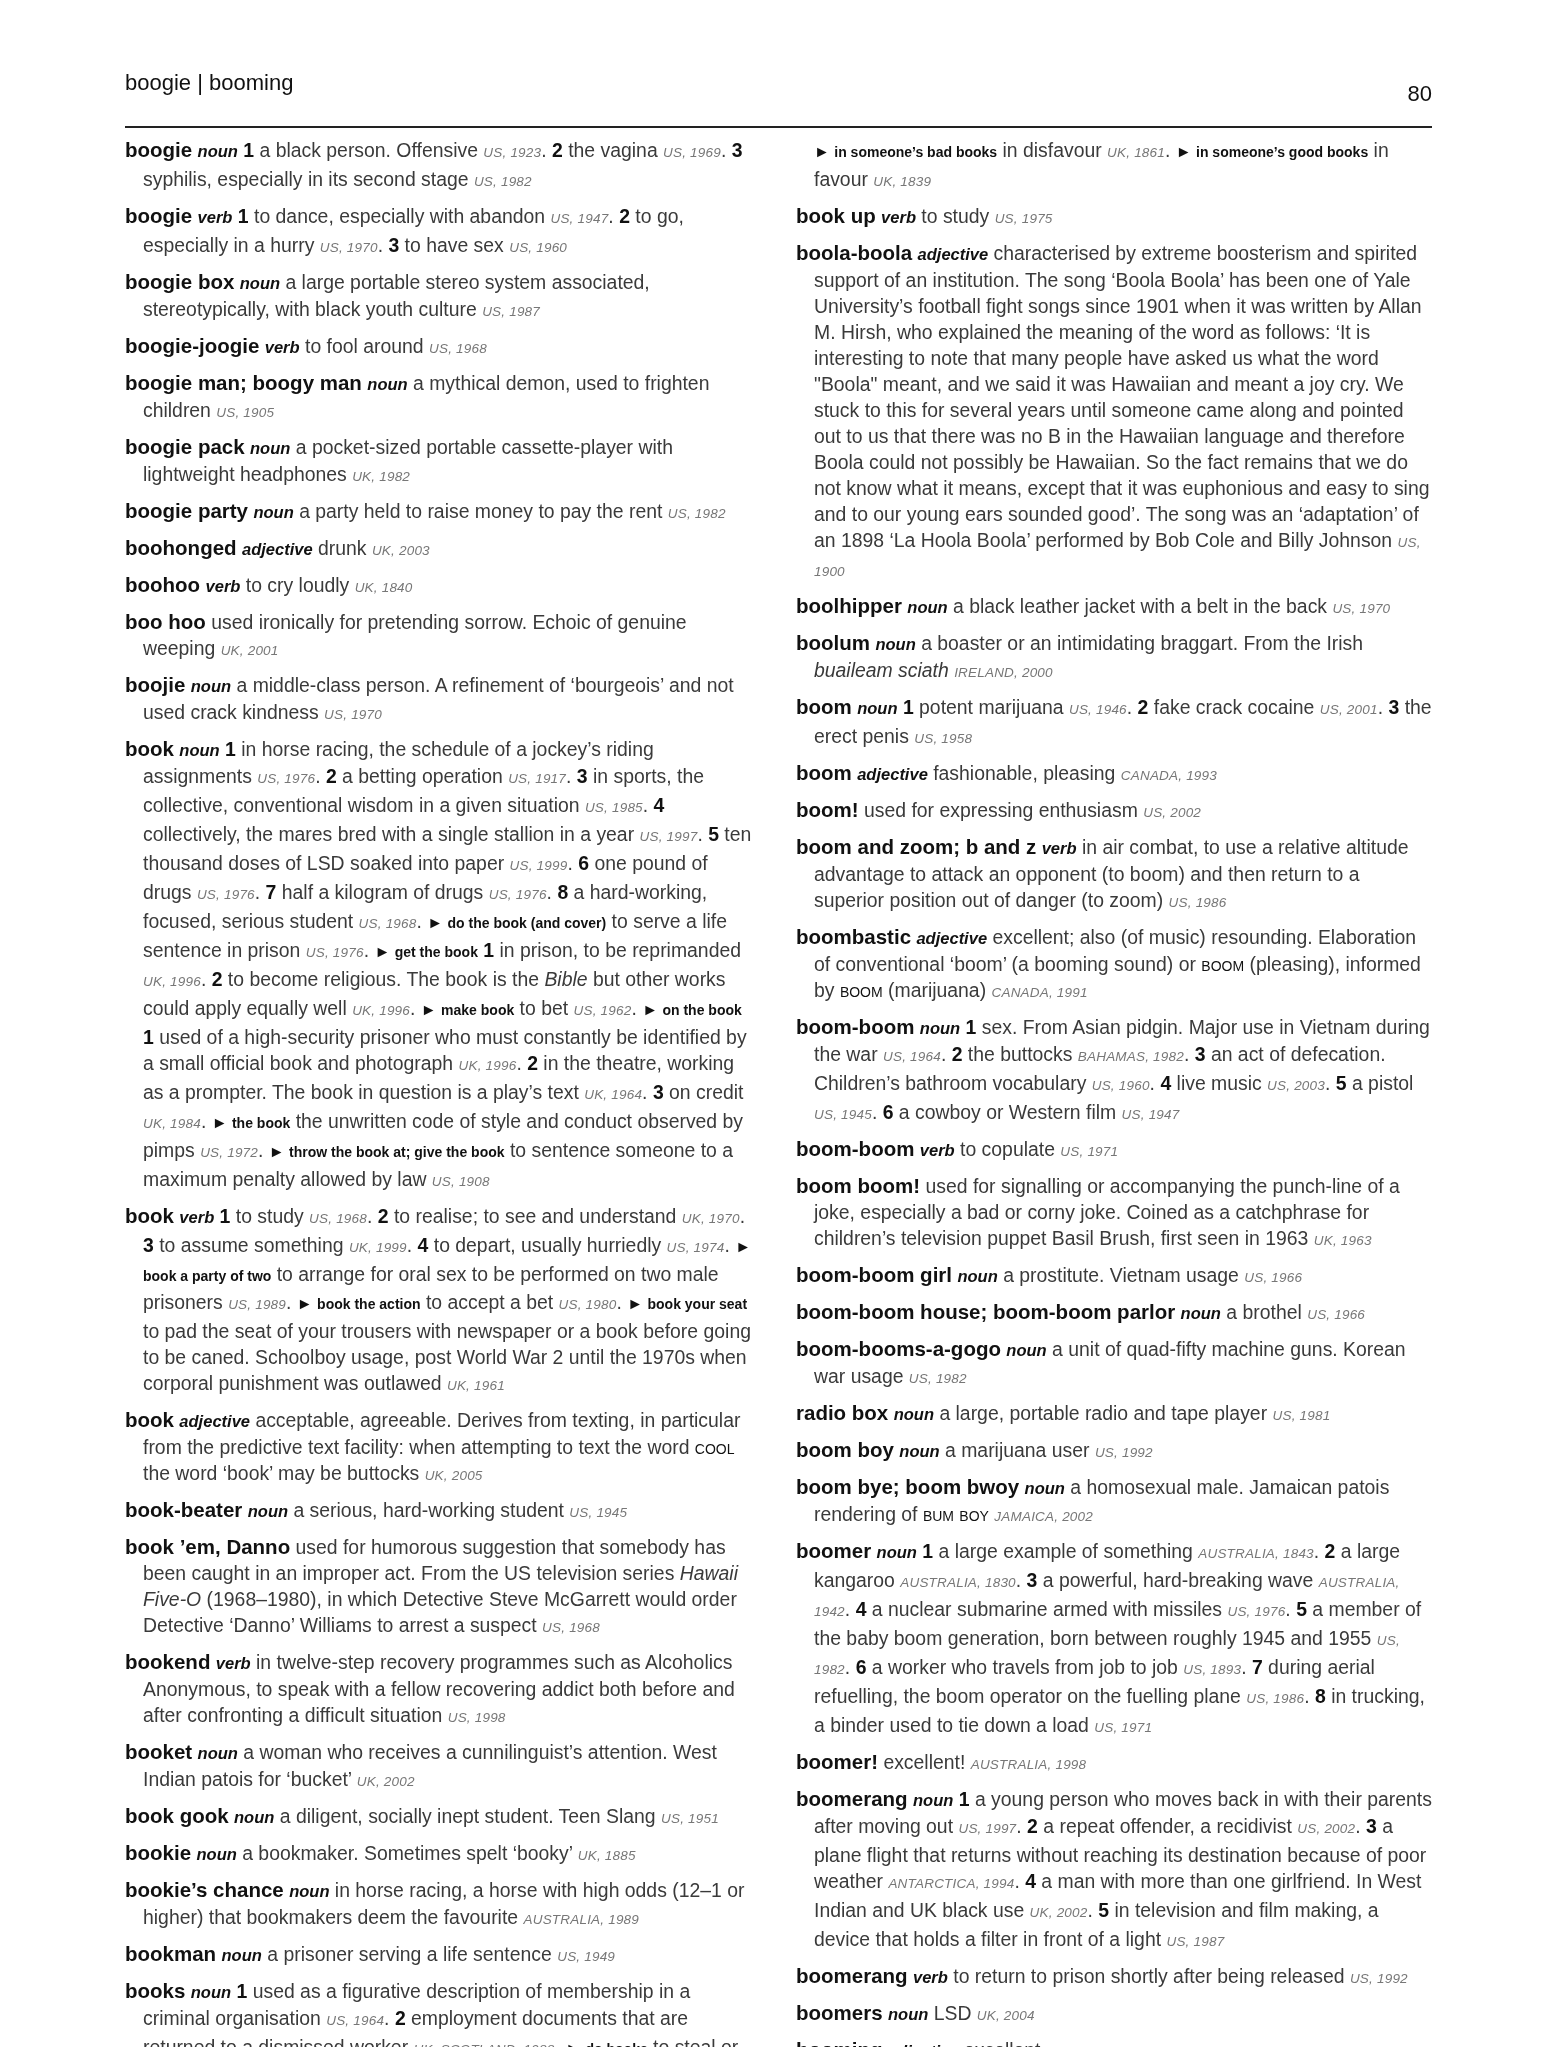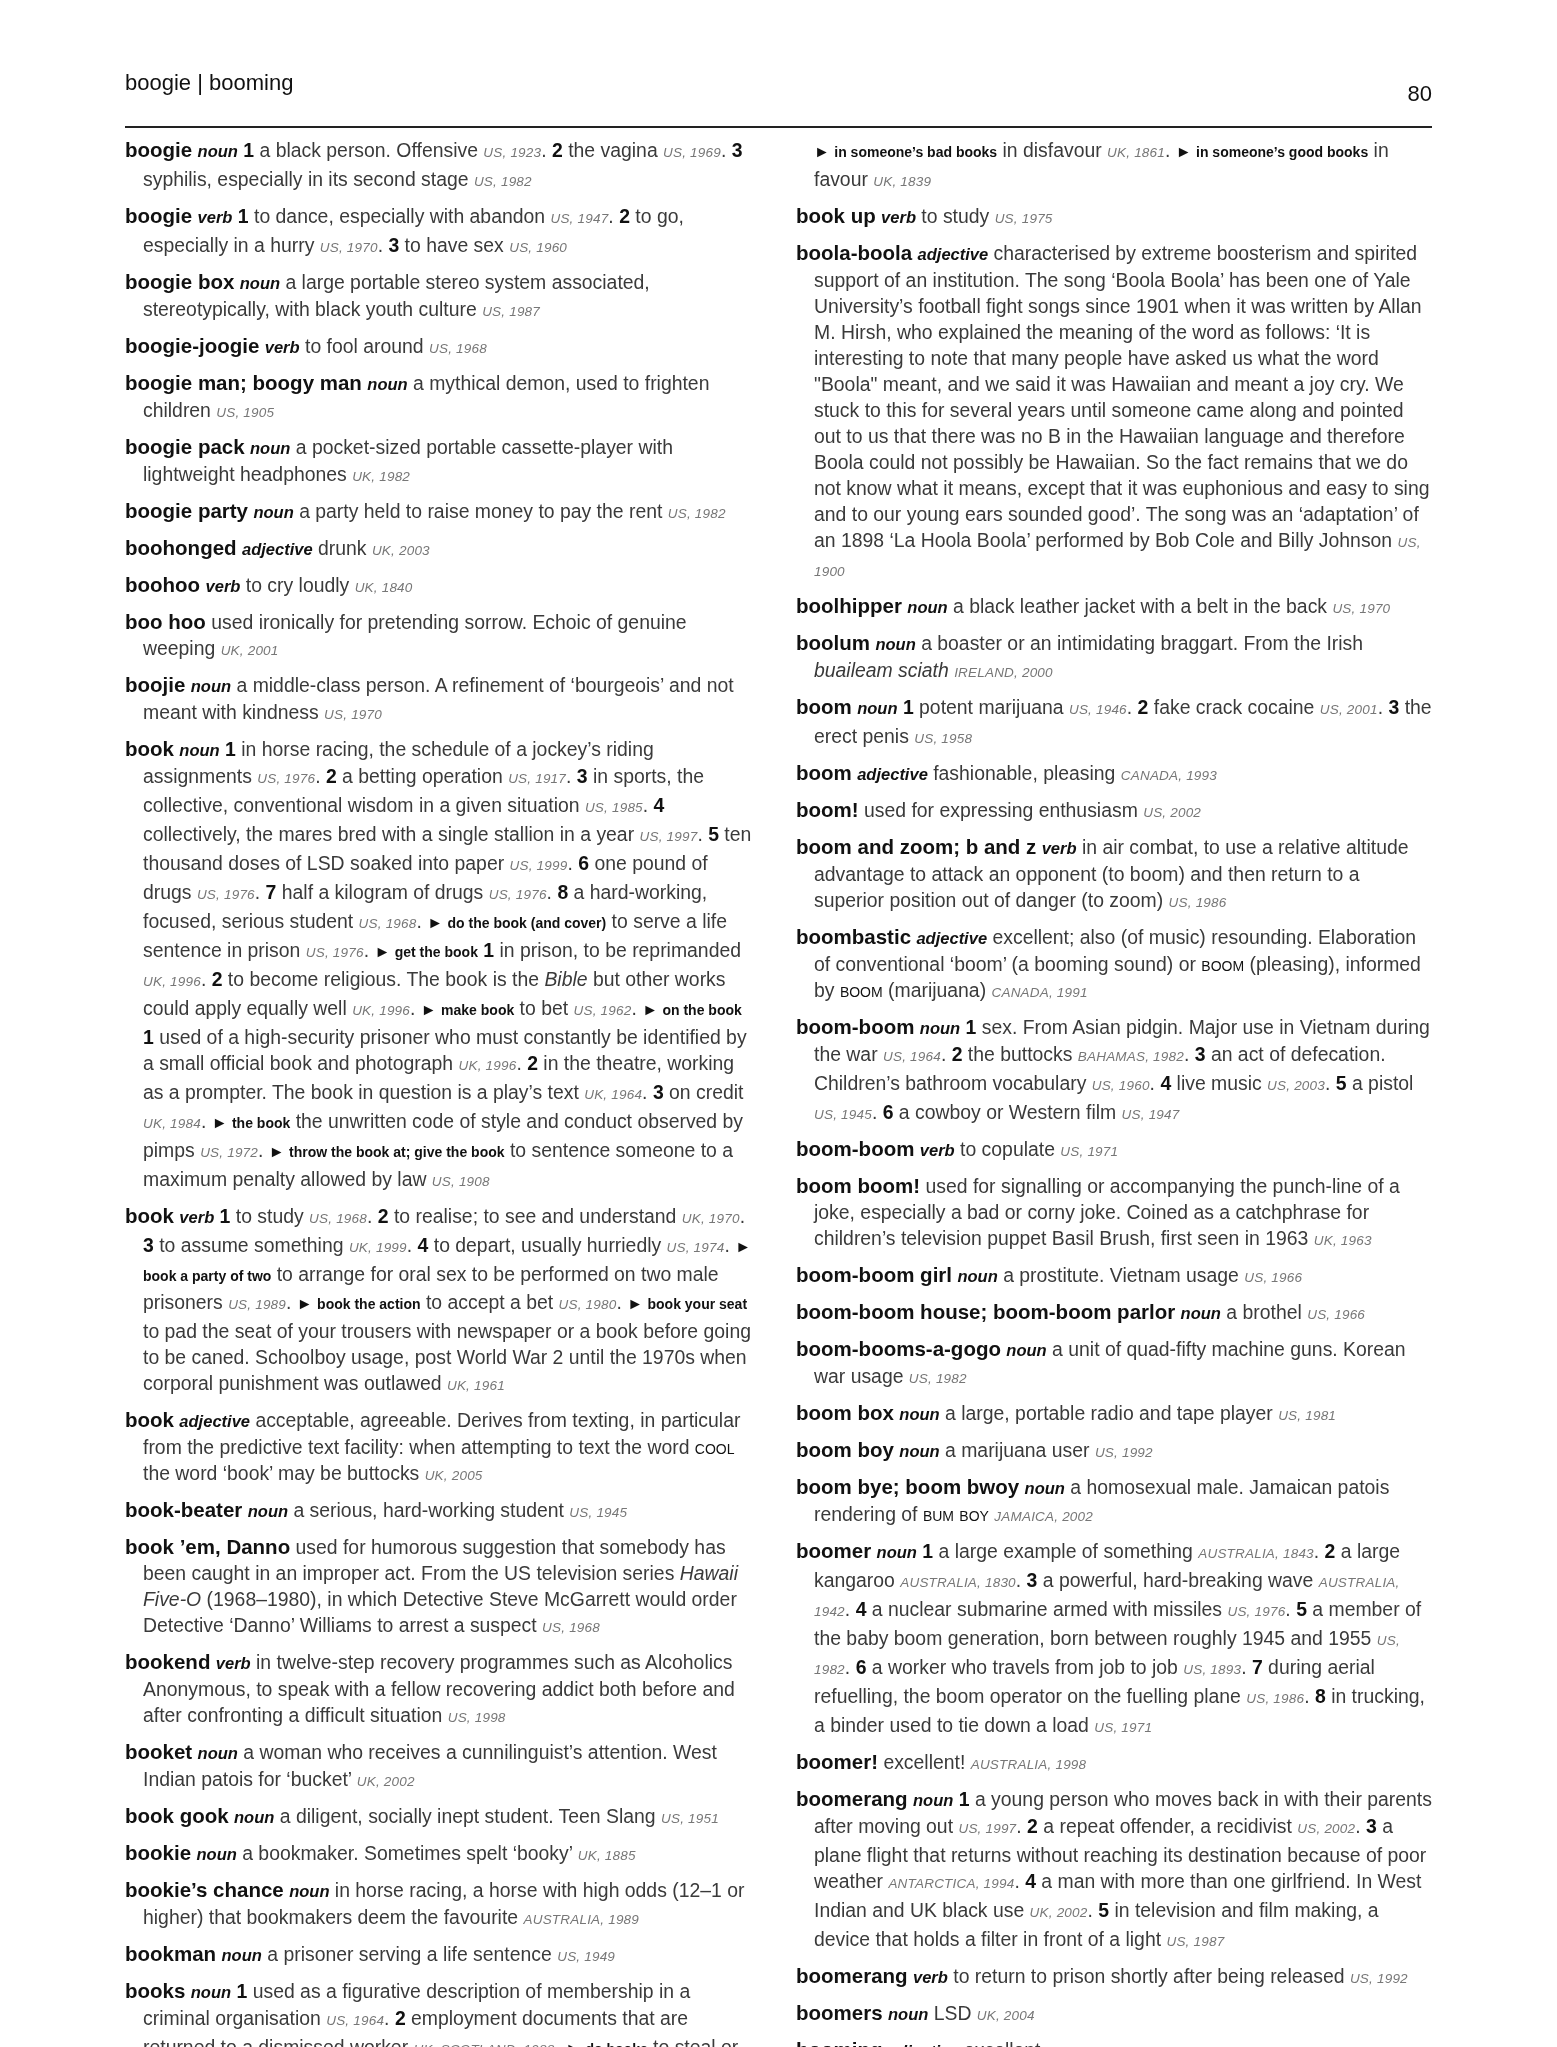--- a/index.html
+++ b/index.html
@@ -52,21 +52,21 @@
     <p class="entry"><span class="hw">boogie</span> <span class="pos">noun</span> <span class="num">1</span><span class="seg"> a black person. Offensive </span><span class="src">US, 1923</span><span class="seg">. </span><span class="num">2</span><span class="seg"> the vagina </span><span class="src">US, 1969</span><span class="seg">. </span><span class="num">3</span><span class="seg"> syphilis, especially in its second stage </span><span class="src">US, 1982</span></p>
     <p class="entry"><span class="hw">boogie</span> <span class="pos">verb</span> <span class="num">1</span><span class="seg"> to dance, especially with abandon </span><span class="src">US, 1947</span><span class="seg">. </span><span class="num">2</span><span class="seg"> to go, especially in a hurry </span><span class="src">US, 1970</span><span class="seg">. </span><span class="num">3</span><span class="seg"> to have sex </span><span class="src">US, 1960</span></p>
     <p class="entry"><span class="hw">boogie box</span> <span class="pos">noun</span> <span class="seg">a large portable stereo system associated, stereotypically, with black youth culture </span><span class="src">US, 1987</span></p>
     <p class="entry"><span class="hw">boogie-joogie</span> <span class="pos">verb</span> <span class="seg">to fool around </span><span class="src">US, 1968</span></p>
     <p class="entry"><span class="hw">boogie man; boogy man</span> <span class="pos">noun</span> <span class="seg">a mythical demon, used to frighten children </span><span class="src">US, 1905</span></p>
     <p class="entry"><span class="hw">boogie pack</span> <span class="pos">noun</span> <span class="seg">a pocket-sized portable cassette-player with lightweight headphones </span><span class="src">UK, 1982</span></p>
     <p class="entry"><span class="hw">boogie party</span> <span class="pos">noun</span> <span class="seg">a party held to raise money to pay the rent </span><span class="src">US, 1982</span></p>
     <p class="entry"><span class="hw">boohonged</span> <span class="pos">adjective</span> <span class="seg">drunk </span><span class="src">UK, 2003</span></p>
     <p class="entry"><span class="hw">boohoo</span> <span class="pos">verb</span> <span class="seg">to cry loudly </span><span class="src">UK, 1840</span></p>
     <p class="entry"><span class="hw">boo hoo</span> <span class="seg">used ironically for pretending sorrow. Echoic of genuine weeping </span><span class="src">UK, 2001</span></p>
-    <p class="entry"><span class="hw">boojie</span> <span class="pos">noun</span> <span class="seg">a middle-class person. A refinement of ‘bourgeois’ and not meant with kindness </span><span class="src">US, 1970</span></p>
+    <p class="entry"><span class="hw">boojie</span> <span class="pos">noun</span> <span class="seg">a middle-class person. A refinement of ‘bourgeois’ and not used crack kindness </span><span class="src">US, 1970</span></p>
     <p class="entry"><span class="hw">book</span> <span class="pos">noun</span> <span class="num">1</span><span class="seg"> in horse racing, the schedule of a jockey’s riding assignments </span><span class="src">US, 1976</span><span class="seg">. </span><span class="num">2</span><span class="seg"> a betting operation </span><span class="src">US, 1917</span><span class="seg">. </span><span class="num">3</span><span class="seg"> in sports, the collective, conventional wisdom in a given situation </span><span class="src">US, 1985</span><span class="seg">. </span><span class="num">4</span><span class="seg"> collectively, the mares bred with a single stallion in a year </span><span class="src">US, 1997</span><span class="seg">. </span><span class="num">5</span><span class="seg"> ten thousand doses of LSD soaked into paper </span><span class="src">US, 1999</span><span class="seg">. </span><span class="num">6</span><span class="seg"> one pound of drugs </span><span class="src">US, 1976</span><span class="seg">. </span><span class="num">7</span><span class="seg"> half a kilogram of drugs </span><span class="src">US, 1976</span><span class="seg">. </span><span class="num">8</span><span class="seg"> a hard-working, focused, serious student </span><span class="src">US, 1968</span><span class="seg">. </span><span class="tri">► </span><span class="phrase">do the book (and cover)</span><span class="seg"> to serve a life sentence in prison </span><span class="src">US, 1976</span><span class="seg">. </span><span class="tri">► </span><span class="phrase">get the book</span><span class="seg"> </span><span class="num">1</span><span class="seg"> in prison, to be reprimanded </span><span class="src">UK, 1996</span><span class="seg">. </span><span class="num">2</span><span class="seg"> to become religious. The book is the </span><span class="it">Bible</span><span class="seg"> but other works could apply equally well </span><span class="src">UK, 1996</span><span class="seg">. </span><span class="tri">► </span><span class="phrase">make book</span><span class="seg"> to bet </span><span class="src">US, 1962</span><span class="seg">. </span><span class="tri">► </span><span class="phrase">on the book</span><span class="seg"> </span><span class="num">1</span><span class="seg"> used of a high-security prisoner who must constantly be identified by a small official book and photograph </span><span class="src">UK, 1996</span><span class="seg">. </span><span class="num">2</span><span class="seg"> in the theatre, working as a prompter. The book in question is a play’s text </span><span class="src">UK, 1964</span><span class="seg">. </span><span class="num">3</span><span class="seg"> on credit </span><span class="src">UK, 1984</span><span class="seg">. </span><span class="tri">► </span><span class="phrase">the book</span><span class="seg"> the unwritten code of style and conduct observed by pimps </span><span class="src">US, 1972</span><span class="seg">. </span><span class="tri">► </span><span class="phrase">throw the book at; give the book</span><span class="seg"> to sentence someone to a maximum penalty allowed by law </span><span class="src">US, 1908</span></p>
     <p class="entry"><span class="hw">book</span> <span class="pos">verb</span> <span class="num">1</span><span class="seg"> to study </span><span class="src">US, 1968</span><span class="seg">. </span><span class="num">2</span><span class="seg"> to realise; to see and understand </span><span class="src">UK, 1970</span><span class="seg">. </span><span class="num">3</span><span class="seg"> to assume something </span><span class="src">UK, 1999</span><span class="seg">. </span><span class="num">4</span><span class="seg"> to depart, usually hurriedly </span><span class="src">US, 1974</span><span class="seg">. </span><span class="tri">► </span><span class="phrase">book a party of two</span><span class="seg"> to arrange for oral sex to be performed on two male prisoners </span><span class="src">US, 1989</span><span class="seg">. </span><span class="tri">► </span><span class="phrase">book the action</span><span class="seg"> to accept a bet </span><span class="src">US, 1980</span><span class="seg">. </span><span class="tri">► </span><span class="phrase">book your seat</span><span class="seg"> to pad the seat of your trousers with newspaper or a book before going to be caned. Schoolboy usage, post World War 2 until the 1970s when corporal punishment was outlawed </span><span class="src">UK, 1961</span></p>
     <p class="entry"><span class="hw">book</span> <span class="pos">adjective</span> <span class="seg">acceptable, agreeable. Derives from texting, in particular from the predictive text facility: when attempting to text the word </span><span class="sc">cool</span><span class="seg"> the word ‘book’ may be buttocks </span><span class="src">UK, 2005</span></p>
     <p class="entry"><span class="hw">book-beater</span> <span class="pos">noun</span> <span class="seg">a serious, hard-working student </span><span class="src">US, 1945</span></p>
     <p class="entry"><span class="hw">book ’em, Danno</span> <span class="seg">used for humorous suggestion that somebody has been caught in an improper act. From the US television series </span><span class="it">Hawaii Five-O</span><span class="seg"> (1968–1980), in which Detective Steve McGarrett would order Detective ‘Danno’ Williams to arrest a suspect </span><span class="src">US, 1968</span></p>
     <p class="entry"><span class="hw">bookend</span> <span class="pos">verb</span> <span class="seg">in twelve-step recovery programmes such as Alcoholics Anonymous, to speak with a fellow recovering addict both before and after confronting a difficult situation </span><span class="src">US, 1998</span></p>
     <p class="entry"><span class="hw">booket</span> <span class="pos">noun</span> <span class="seg">a woman who receives a cunnilinguist’s attention. West Indian patois for ‘bucket’ </span><span class="src">UK, 2002</span></p>
     <p class="entry"><span class="hw">book gook</span> <span class="pos">noun</span> <span class="seg">a diligent, socially inept student. Teen Slang </span><span class="src">US, 1951</span></p>
     <p class="entry"><span class="hw">bookie</span> <span class="pos">noun</span> <span class="seg">a bookmaker. Sometimes spelt ‘booky’ </span><span class="src">UK, 1885</span></p>
     <p class="entry"><span class="hw">bookie’s chance</span> <span class="pos">noun</span> <span class="seg">in horse racing, a horse with high odds (12–1 or higher) that bookmakers deem the favourite </span><span class="src">AUSTRALIA, 1989</span></p>
@@ -83,21 +83,21 @@
     <p class="entry"><span class="hw">boom</span> <span class="pos">adjective</span> <span class="seg">fashionable, pleasing </span><span class="src">CANADA, 1993</span></p>
     <p class="entry"><span class="hw">boom!</span> <span class="seg">used for expressing enthusiasm </span><span class="src">US, 2002</span></p>
     <p class="entry"><span class="hw">boom and zoom; b and z</span> <span class="pos">verb</span> <span class="seg">in air combat, to use a relative altitude advantage to attack an opponent (to boom) and then return to a superior position out of danger (to zoom) </span><span class="src">US, 1986</span></p>
     <p class="entry"><span class="hw">boombastic</span> <span class="pos">adjective</span> <span class="seg">excellent; also (of music) resounding. Elaboration of conventional ‘boom’ (a booming sound) or </span><span class="sc">boom</span><span class="seg"> (pleasing), informed by </span><span class="sc">boom</span><span class="seg"> (marijuana) </span><span class="src">CANADA, 1991</span></p>
     <p class="entry"><span class="hw">boom-boom</span> <span class="pos">noun</span> <span class="num">1</span><span class="seg"> sex. From Asian pidgin. Major use in Vietnam during the war </span><span class="src">US, 1964</span><span class="seg">. </span><span class="num">2</span><span class="seg"> the buttocks </span><span class="src">BAHAMAS, 1982</span><span class="seg">. </span><span class="num">3</span><span class="seg"> an act of defecation. Children’s bathroom vocabulary </span><span class="src">US, 1960</span><span class="seg">. </span><span class="num">4</span><span class="seg"> live music </span><span class="src">US, 2003</span><span class="seg">. </span><span class="num">5</span><span class="seg"> a pistol </span><span class="src">US, 1945</span><span class="seg">. </span><span class="num">6</span><span class="seg"> a cowboy or Western film </span><span class="src">US, 1947</span></p>
     <p class="entry"><span class="hw">boom-boom</span> <span class="pos">verb</span> <span class="seg">to copulate </span><span class="src">US, 1971</span></p>
     <p class="entry"><span class="hw">boom boom!</span> <span class="seg">used for signalling or accompanying the punch-line of a joke, especially a bad or corny joke. Coined as a catchphrase for children’s television puppet Basil Brush, first seen in 1963 </span><span class="src">UK, 1963</span></p>
     <p class="entry"><span class="hw">boom-boom girl</span> <span class="pos">noun</span> <span class="seg">a prostitute. Vietnam usage </span><span class="src">US, 1966</span></p>
     <p class="entry"><span class="hw">boom-boom house; boom-boom parlor</span> <span class="pos">noun</span> <span class="seg">a brothel </span><span class="src">US, 1966</span></p>
     <p class="entry"><span class="hw">boom-booms-a-gogo</span> <span class="pos">noun</span> <span class="seg">a unit of quad-fifty machine guns. Korean war usage </span><span class="src">US, 1982</span></p>
-    <p class="entry"><span class="hw">boom box</span> <span class="pos">noun</span> <span class="seg">a large, portable radio and tape player </span><span class="src">US, 1981</span></p>
+    <p class="entry"><span class="hw">radio box</span> <span class="pos">noun</span> <span class="seg">a large, portable radio and tape player </span><span class="src">US, 1981</span></p>
     <p class="entry"><span class="hw">boom boy</span> <span class="pos">noun</span> <span class="seg">a marijuana user </span><span class="src">US, 1992</span></p>
     <p class="entry"><span class="hw">boom bye; boom bwoy</span> <span class="pos">noun</span> <span class="seg">a homosexual male. Jamaican patois rendering of </span><span class="sc">bum boy</span><span class="seg"> </span><span class="src">JAMAICA, 2002</span></p>
     <p class="entry"><span class="hw">boomer</span> <span class="pos">noun</span> <span class="num">1</span><span class="seg"> a large example of something </span><span class="src">AUSTRALIA, 1843</span><span class="seg">. </span><span class="num">2</span><span class="seg"> a large kangaroo </span><span class="src">AUSTRALIA, 1830</span><span class="seg">. </span><span class="num">3</span><span class="seg"> a powerful, hard-breaking wave </span><span class="src">AUSTRALIA, 1942</span><span class="seg">. </span><span class="num">4</span><span class="seg"> a nuclear submarine armed with missiles </span><span class="src">US, 1976</span><span class="seg">. </span><span class="num">5</span><span class="seg"> a member of the baby boom generation, born between roughly 1945 and 1955 </span><span class="src">US, 1982</span><span class="seg">. </span><span class="num">6</span><span class="seg"> a worker who travels from job to job </span><span class="src">US, 1893</span><span class="seg">. </span><span class="num">7</span><span class="seg"> during aerial refuelling, the boom operator on the fuelling plane </span><span class="src">US, 1986</span><span class="seg">. </span><span class="num">8</span><span class="seg"> in trucking, a binder used to tie down a load </span><span class="src">US, 1971</span></p>
     <p class="entry"><span class="hw">boomer!</span> <span class="seg">excellent! </span><span class="src">AUSTRALIA, 1998</span></p>
     <p class="entry"><span class="hw">boomerang</span> <span class="pos">noun</span> <span class="num">1</span><span class="seg"> a young person who moves back in with their parents after moving out </span><span class="src">US, 1997</span><span class="seg">. </span><span class="num">2</span><span class="seg"> a repeat offender, a recidivist </span><span class="src">US, 2002</span><span class="seg">. </span><span class="num">3</span><span class="seg"> a plane flight that returns without reaching its destination because of poor weather </span><span class="src">ANTARCTICA, 1994</span><span class="seg">. </span><span class="num">4</span><span class="seg"> a man with more than one girlfriend. In West Indian and UK black use </span><span class="src">UK, 2002</span><span class="seg">. </span><span class="num">5</span><span class="seg"> in television and film making, a device that holds a filter in front of a light </span><span class="src">US, 1987</span></p>
     <p class="entry"><span class="hw">boomerang</span> <span class="pos">verb</span> <span class="seg">to return to prison shortly after being released </span><span class="src">US, 1992</span></p>
     <p class="entry"><span class="hw">boomers</span> <span class="pos">noun</span> <span class="seg">LSD </span><span class="src">UK, 2004</span></p>
     <p class="entry"><span class="hw">booming</span> <span class="pos">adjective</span> <span class="seg">excellent </span><span class="src">US, 1990</span></p>
   </div>
 

